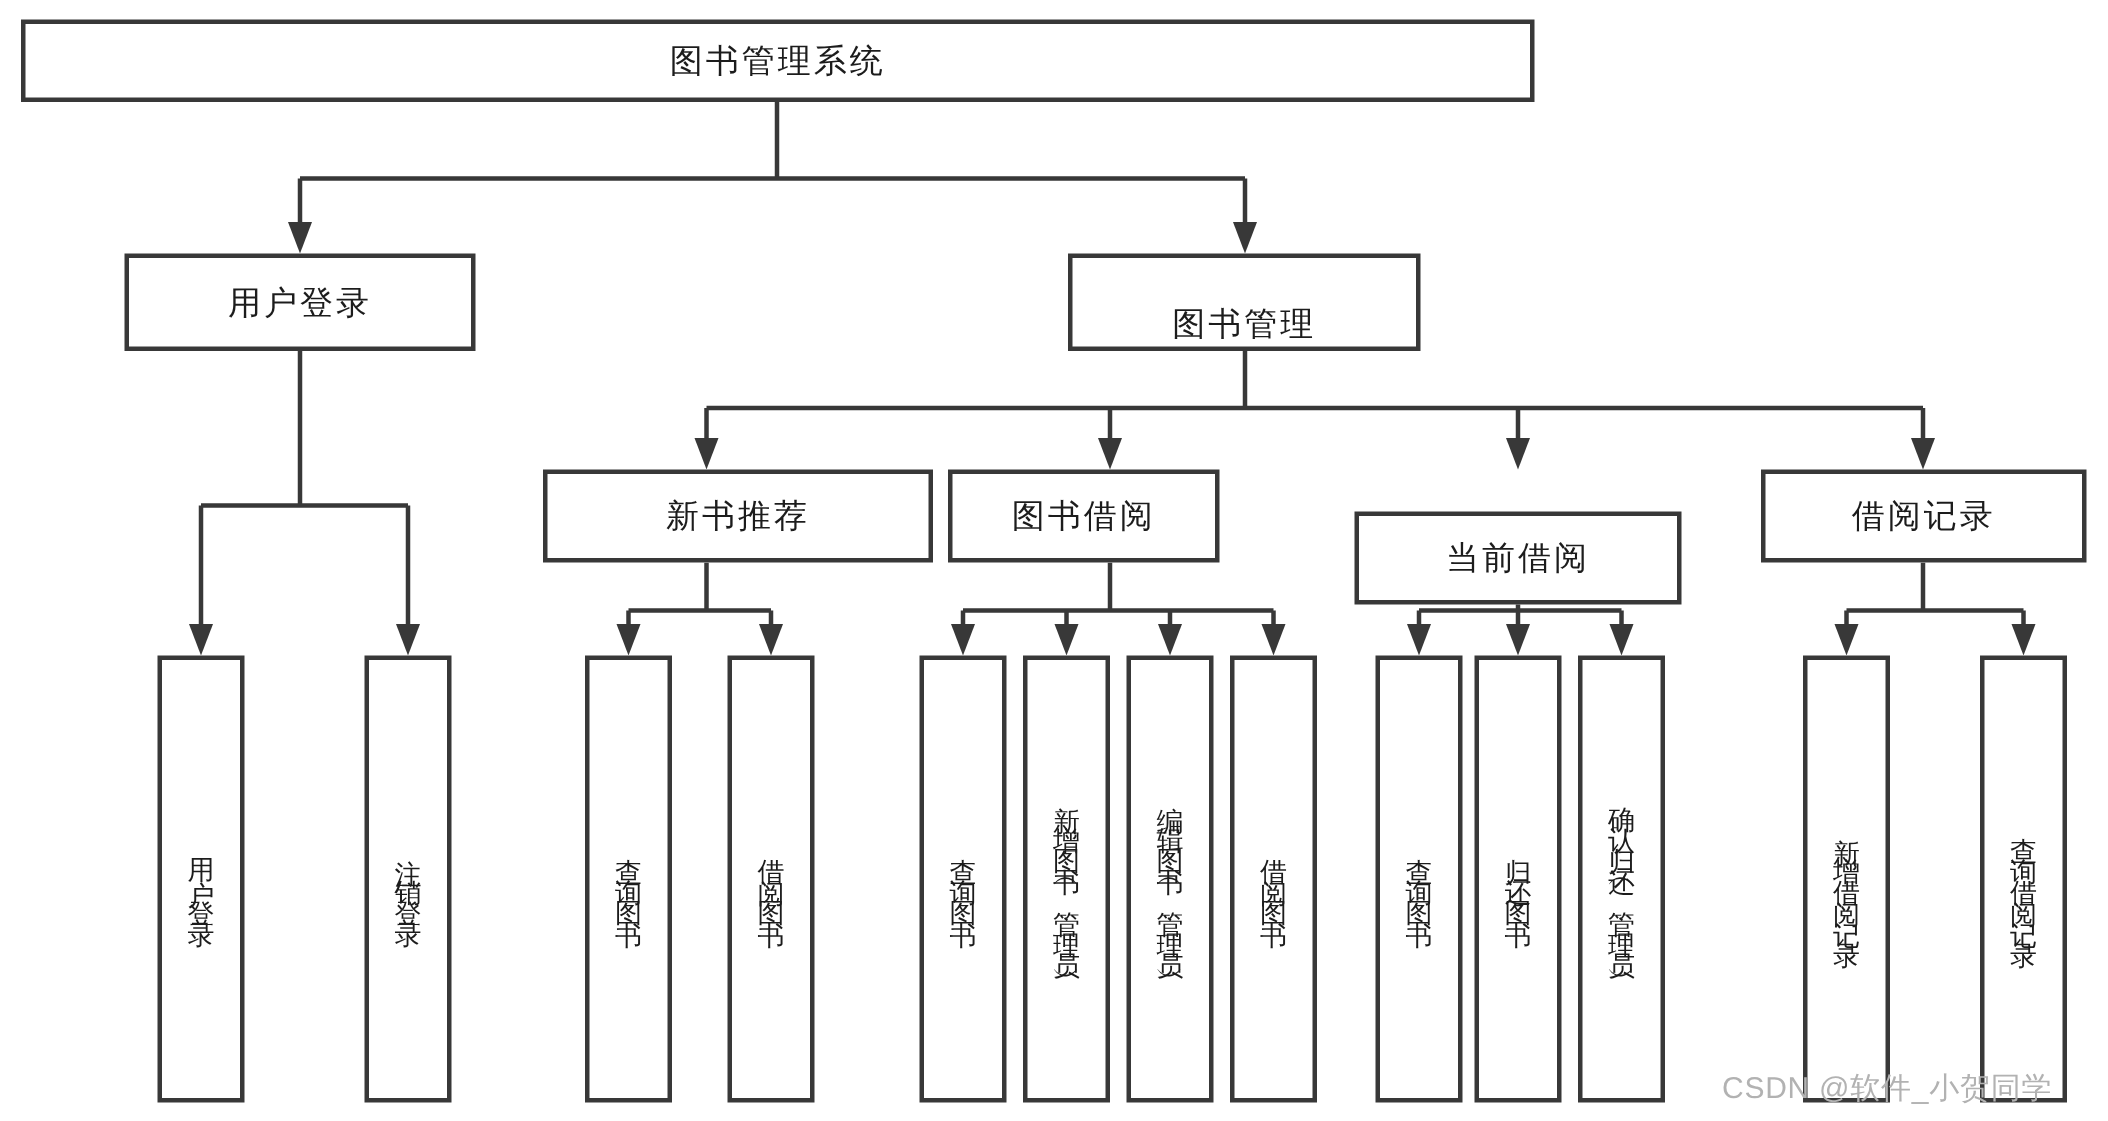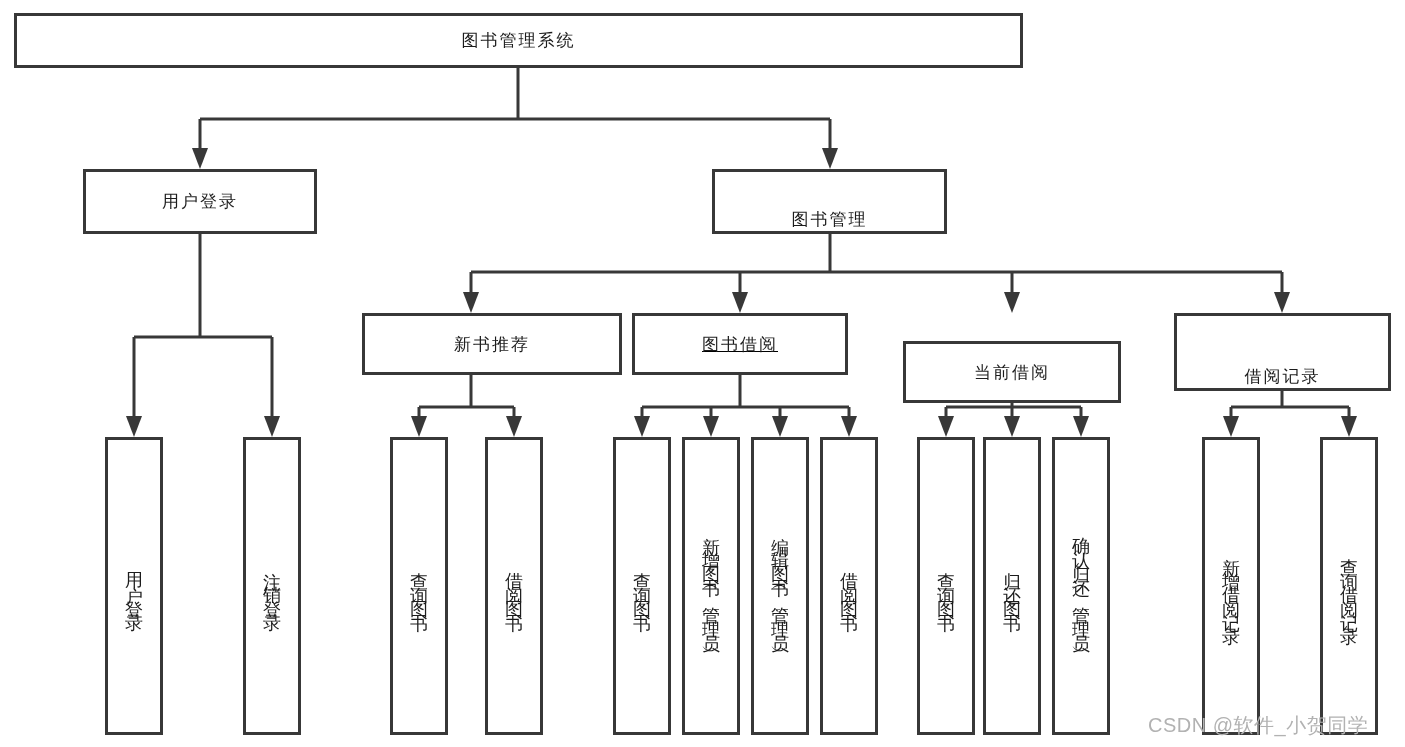--- a/index.html
+++ b/index.html
@@ -30,21 +30,21 @@
     position: absolute;
     box-sizing: border-box;
     border: 3px solid #383838;
     background: #ffffff;
     display: flex;
     align-items: center;
     justify-content: center;
     z-index: 2;
   }
   .h-label {
-    font-size: 17px;
+    font-size: 22px;
     letter-spacing: 2px;
     color: #1c1c1c;
     white-space: nowrap;
   }
   .leaf .v-label {
     writing-mode: vertical-rl;
     text-orientation: mixed;
     font-size: 18px;
     line-height: 1;
     letter-spacing: 14px;
@@ -123,27 +123,27 @@
   <div class="box" style="left:83px; top:169px; width:234px; height:65px;">
     <span class="h-label">用户登录</span>
   </div>
   <div class="box" style="left:712px; top:169px; width:235px; height:65px;align-items:flex-end;">
     <span class="h-label">图书管理</span>
   </div>
 
   <div class="box" style="left:362px; top:313px; width:260px; height:62px;">
     <span class="h-label">新书推荐</span>
   </div>
-  <div class="box" style="left:632px; top:313px; width:216px; height:62px;text-decoration:underline;">
+  <div class="box" style="left:632px; top:313px; width:181px; height:62px;">
     <span class="h-label">图书借阅</span>
   </div>
   <div class="box" style="left:903px; top:313px; width:218px; height:62px;margin-top:28px;">
     <span class="h-label">当前借阅</span>
   </div>
-  <div class="box" style="left:1174px; top:313px; width:217px; height:78px;align-items:flex-end;">
+  <div class="box" style="left:1174px; top:313px; width:217px; height:62px;">
     <span class="h-label">借阅记录</span>
   </div>
 
   <div class="box leaf" style="left:105px; top:437px; width:58px; height:298px;">
     <span class="v-label">用户登录</span>
   </div>
   <div class="box leaf" style="left:243px; top:437px; width:58px; height:298px;">
     <span class="v-label">注销登录</span>
   </div>
 

